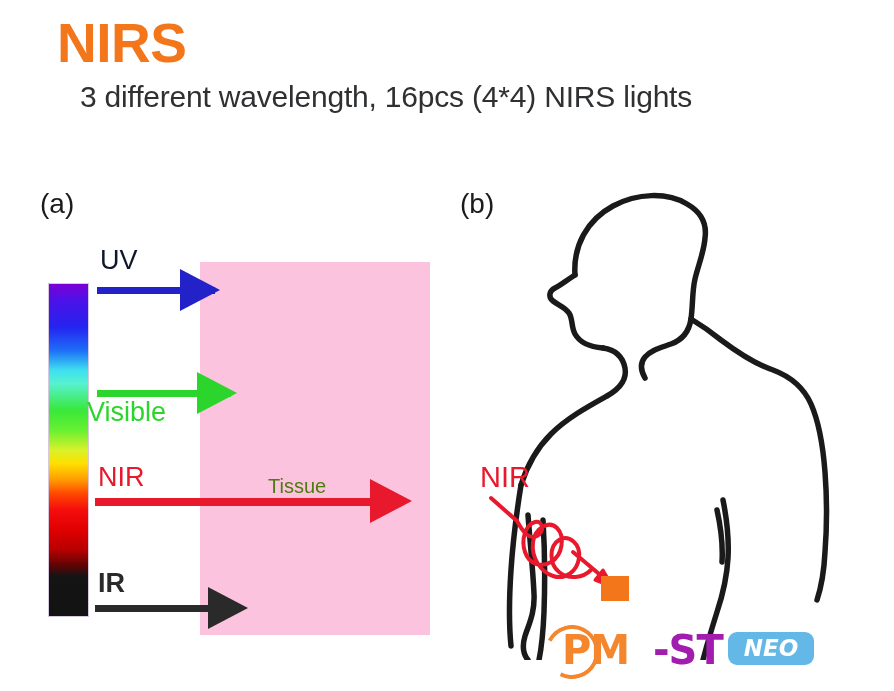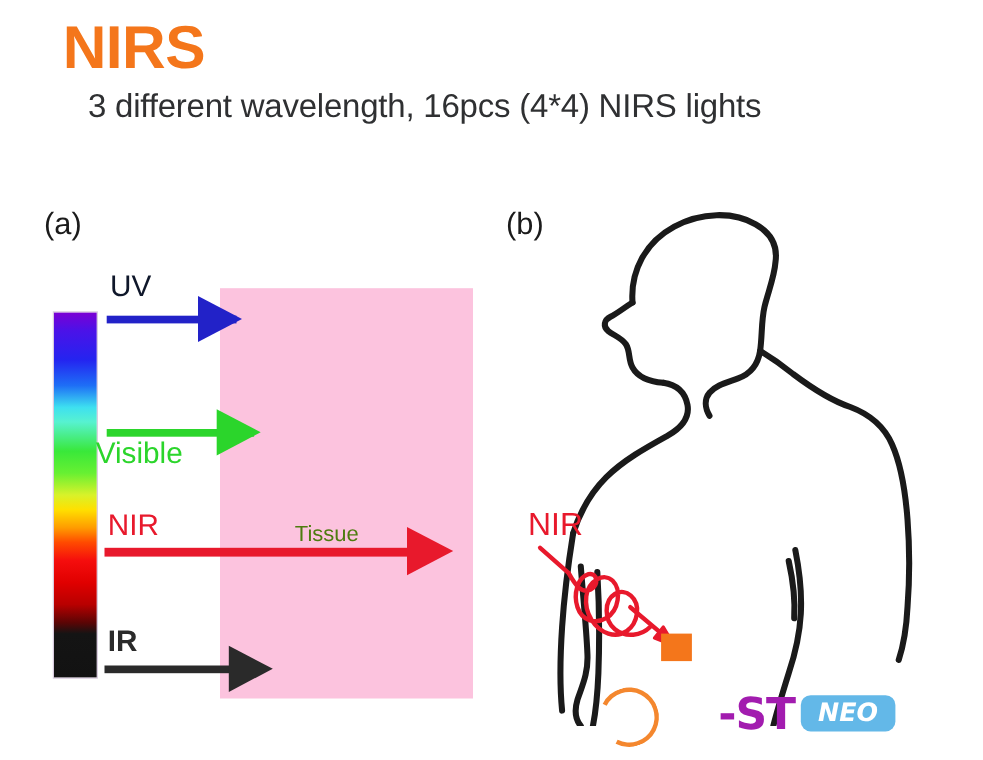--- a/index.html
+++ b/index.html
@@ -411,19 +411,20 @@
       <path d="M158 407 L 140 400 L 148 390 Z" fill="#E8192C" stroke="#E8192C" stroke-width="3" stroke-linejoin="round"></path>
     </svg>
 
     <div id="nir-body-label">NIR</div>
 
     <div id="sensor-patch"></div>
   </div>
 
   <div id="logo">
     <div id="logo-ring"></div>
+    <div id="logo-pm">PM</div>
     <div id="logo-st">-ST</div>
     <div id="logo-neo-badge">
       <div id="logo-neo-text">NEO</div>
     </div>
   </div>
 
 </div>
 
 </body></html>

